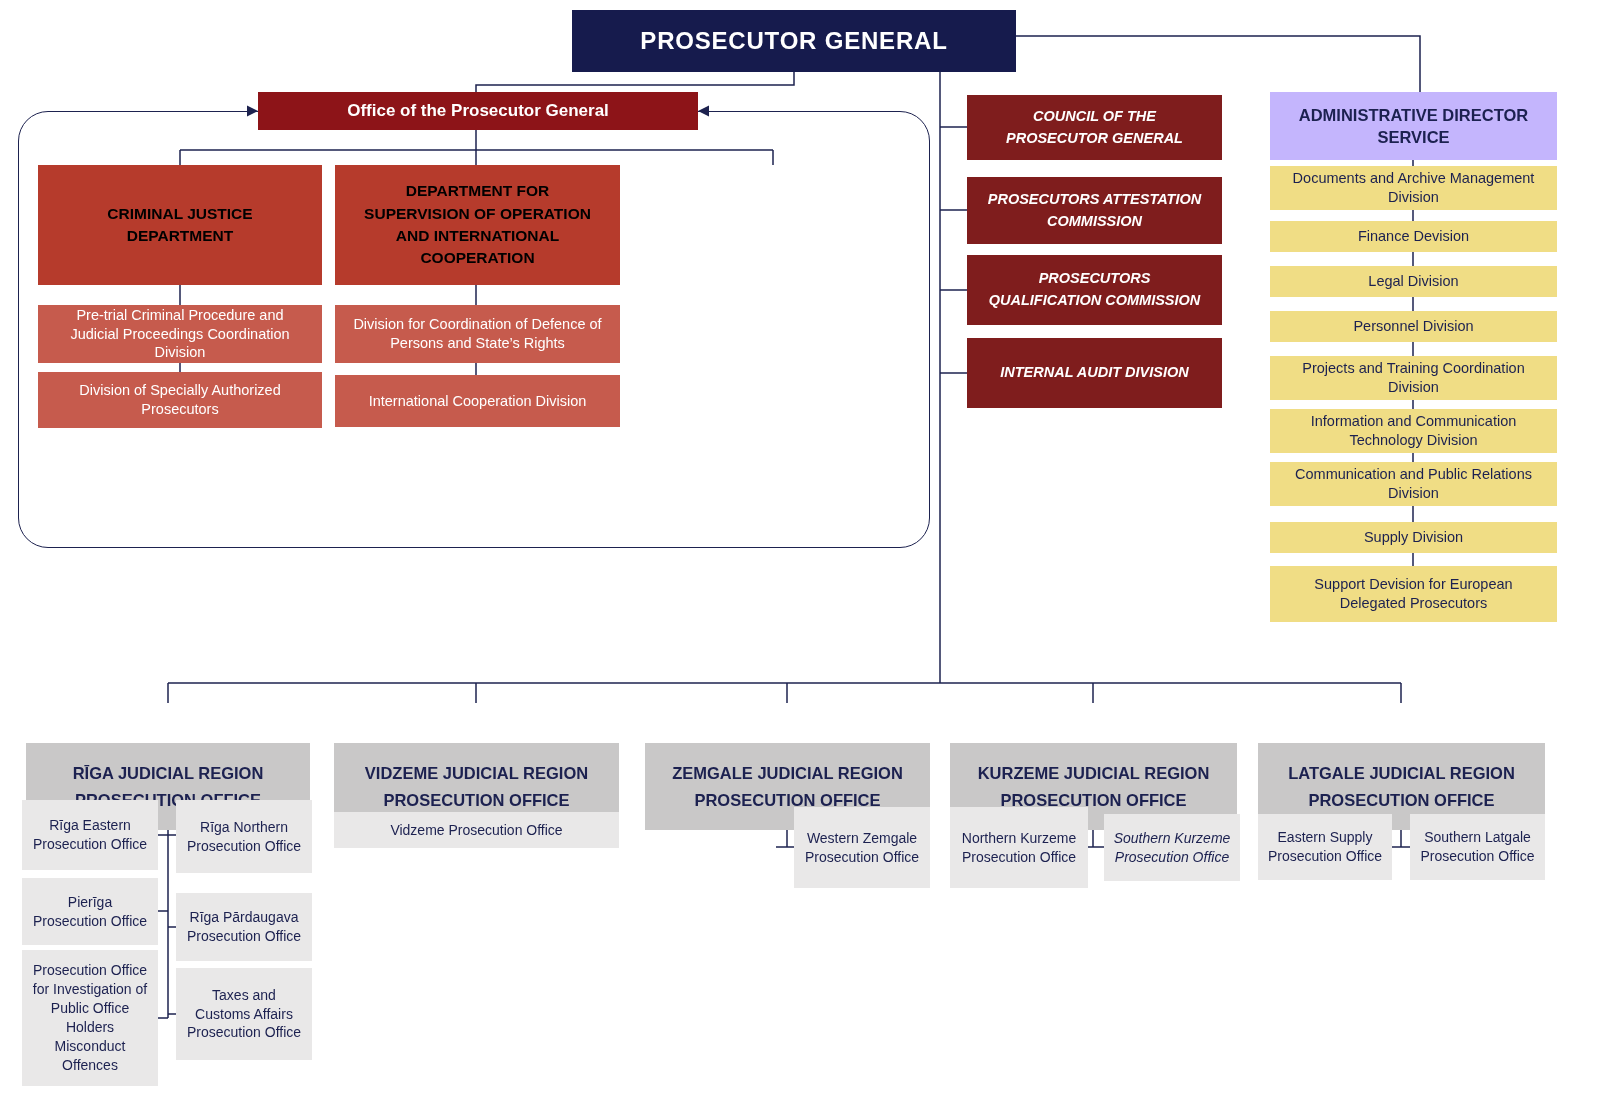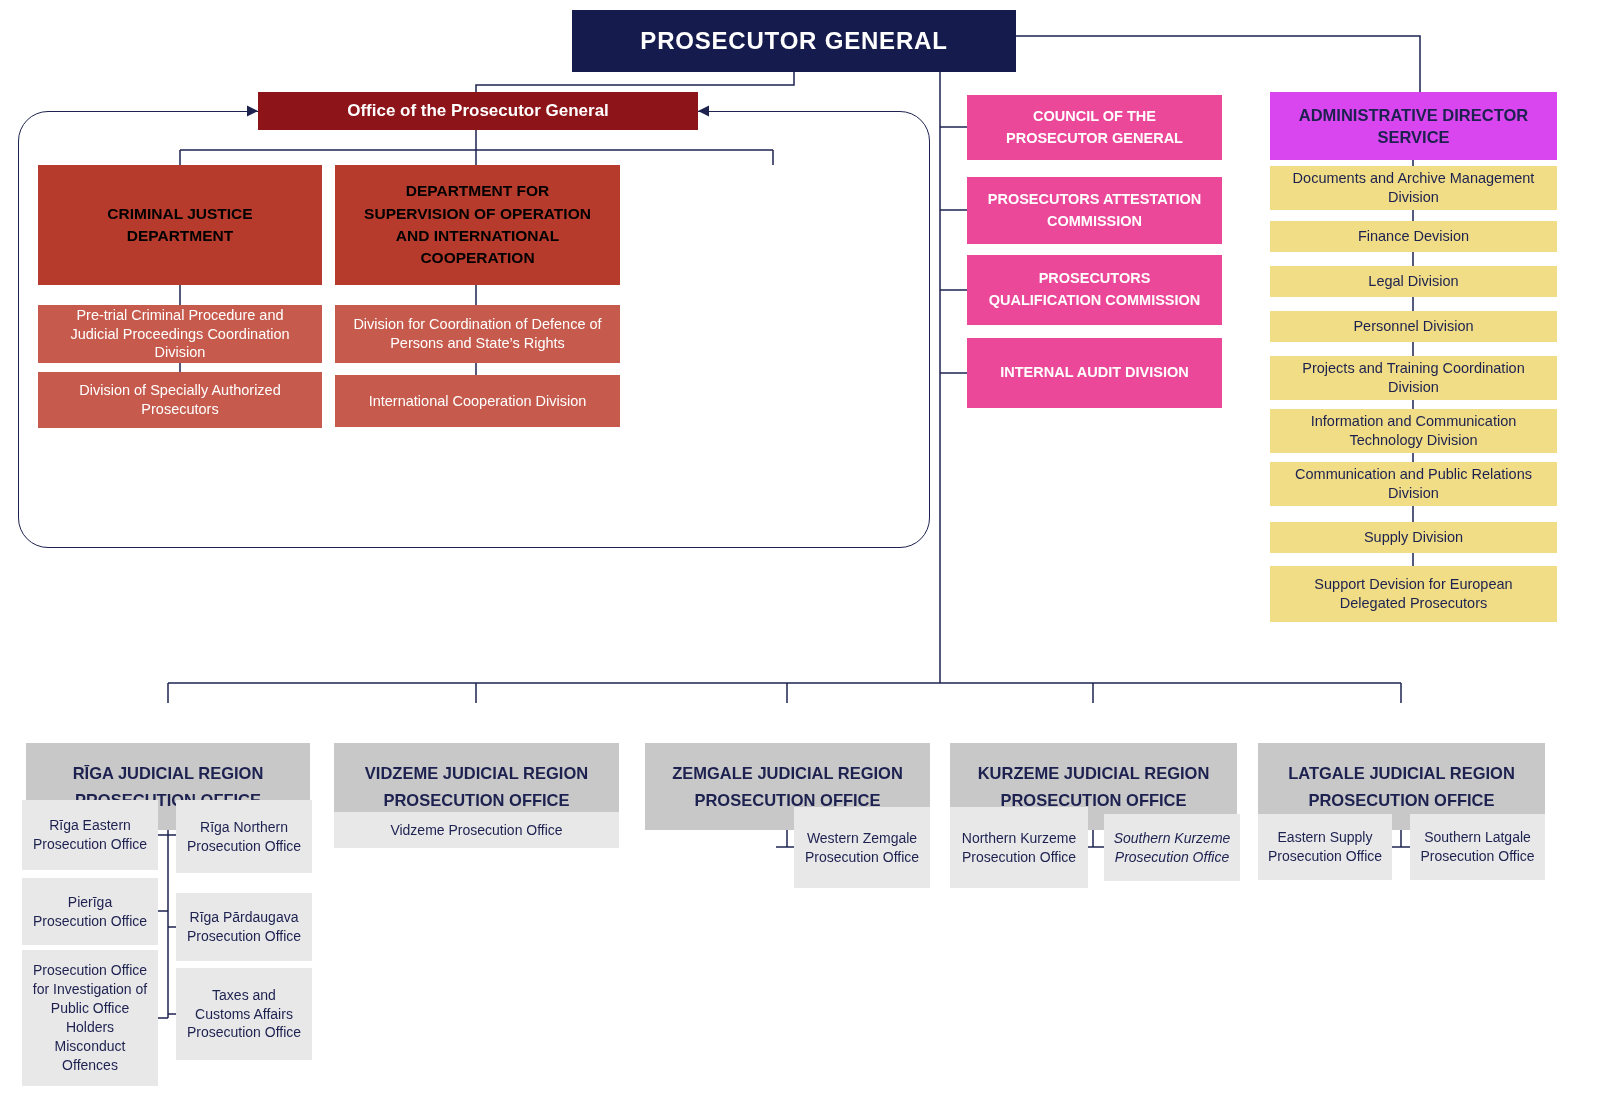--- a/index.html
+++ b/index.html
@@ -6,22 +6,22 @@
   html,body { background:#ffffff; }
   body { font-family:"Liberation Sans","DejaVu Sans",sans-serif; }
   .stage { position:relative; width:1600px; height:1120px; background:#ffffff; overflow:hidden;padding-left:24px; }
   .connectors { position:absolute; left:0; top:0; }
   .box { position:absolute; display:flex; align-items:center; justify-content:center; text-align:center; }
   .outline { position:absolute; border:1.5px solid #1d224f; border-radius:30px; background:transparent; }
   .pg       { background:#161b4d; color:#ffffff; font-weight:700; font-size:24px; letter-spacing:0.8px; }
   .maroon   { background:#8d1418; color:#ffffff; font-weight:700; font-size:17px; }
   .red      { background:#b63b2c; color:#000000; font-weight:700; font-size:15.5px; line-height:1.45; padding:0 24px; }
   .redlight { background:#c65b4d; color:#ffffff; font-size:14.5px; line-height:1.3; padding:0 14px; }
-  .purple   { background:#ec4899; color:#ffffff; font-weight:700; font-size:14.5px; line-height:1.5; padding:0 20px; }
-  .gold     { background:#d946ef; color:#1c2150; font-weight:700; font-size:16.5px; line-height:1.35; padding:0 14px; }
+  .purple   { background:#7f1d1d; color:#ffffff; font-weight:700; font-size:14.5px; line-height:1.5; padding:0 20px;font-style:italic; }
+  .gold     { background:#c4b5fd; color:#1c2150; font-weight:700; font-size:16.5px; line-height:1.35; padding:0 14px; }
   .yellow   { background:#f0dd85; color:#1c2150; font-size:14.5px; line-height:1.3; padding:0 12px; }
   .grayhdr  { background:#c9c8c8; color:#1c2150; font-weight:700; font-size:16.5px; line-height:1.6; padding:0 16px;margin-top:40px; }
   .graybox  { background:#e9e8e8; color:#1c2150; font-size:14px; line-height:1.35; padding:4px 8px; }
 </style>
 </head>
 <body>
 
 <div class="stage">
 
   <svg class="connectors" width="1600" height="1120" viewBox="0 0 1600 1120">

